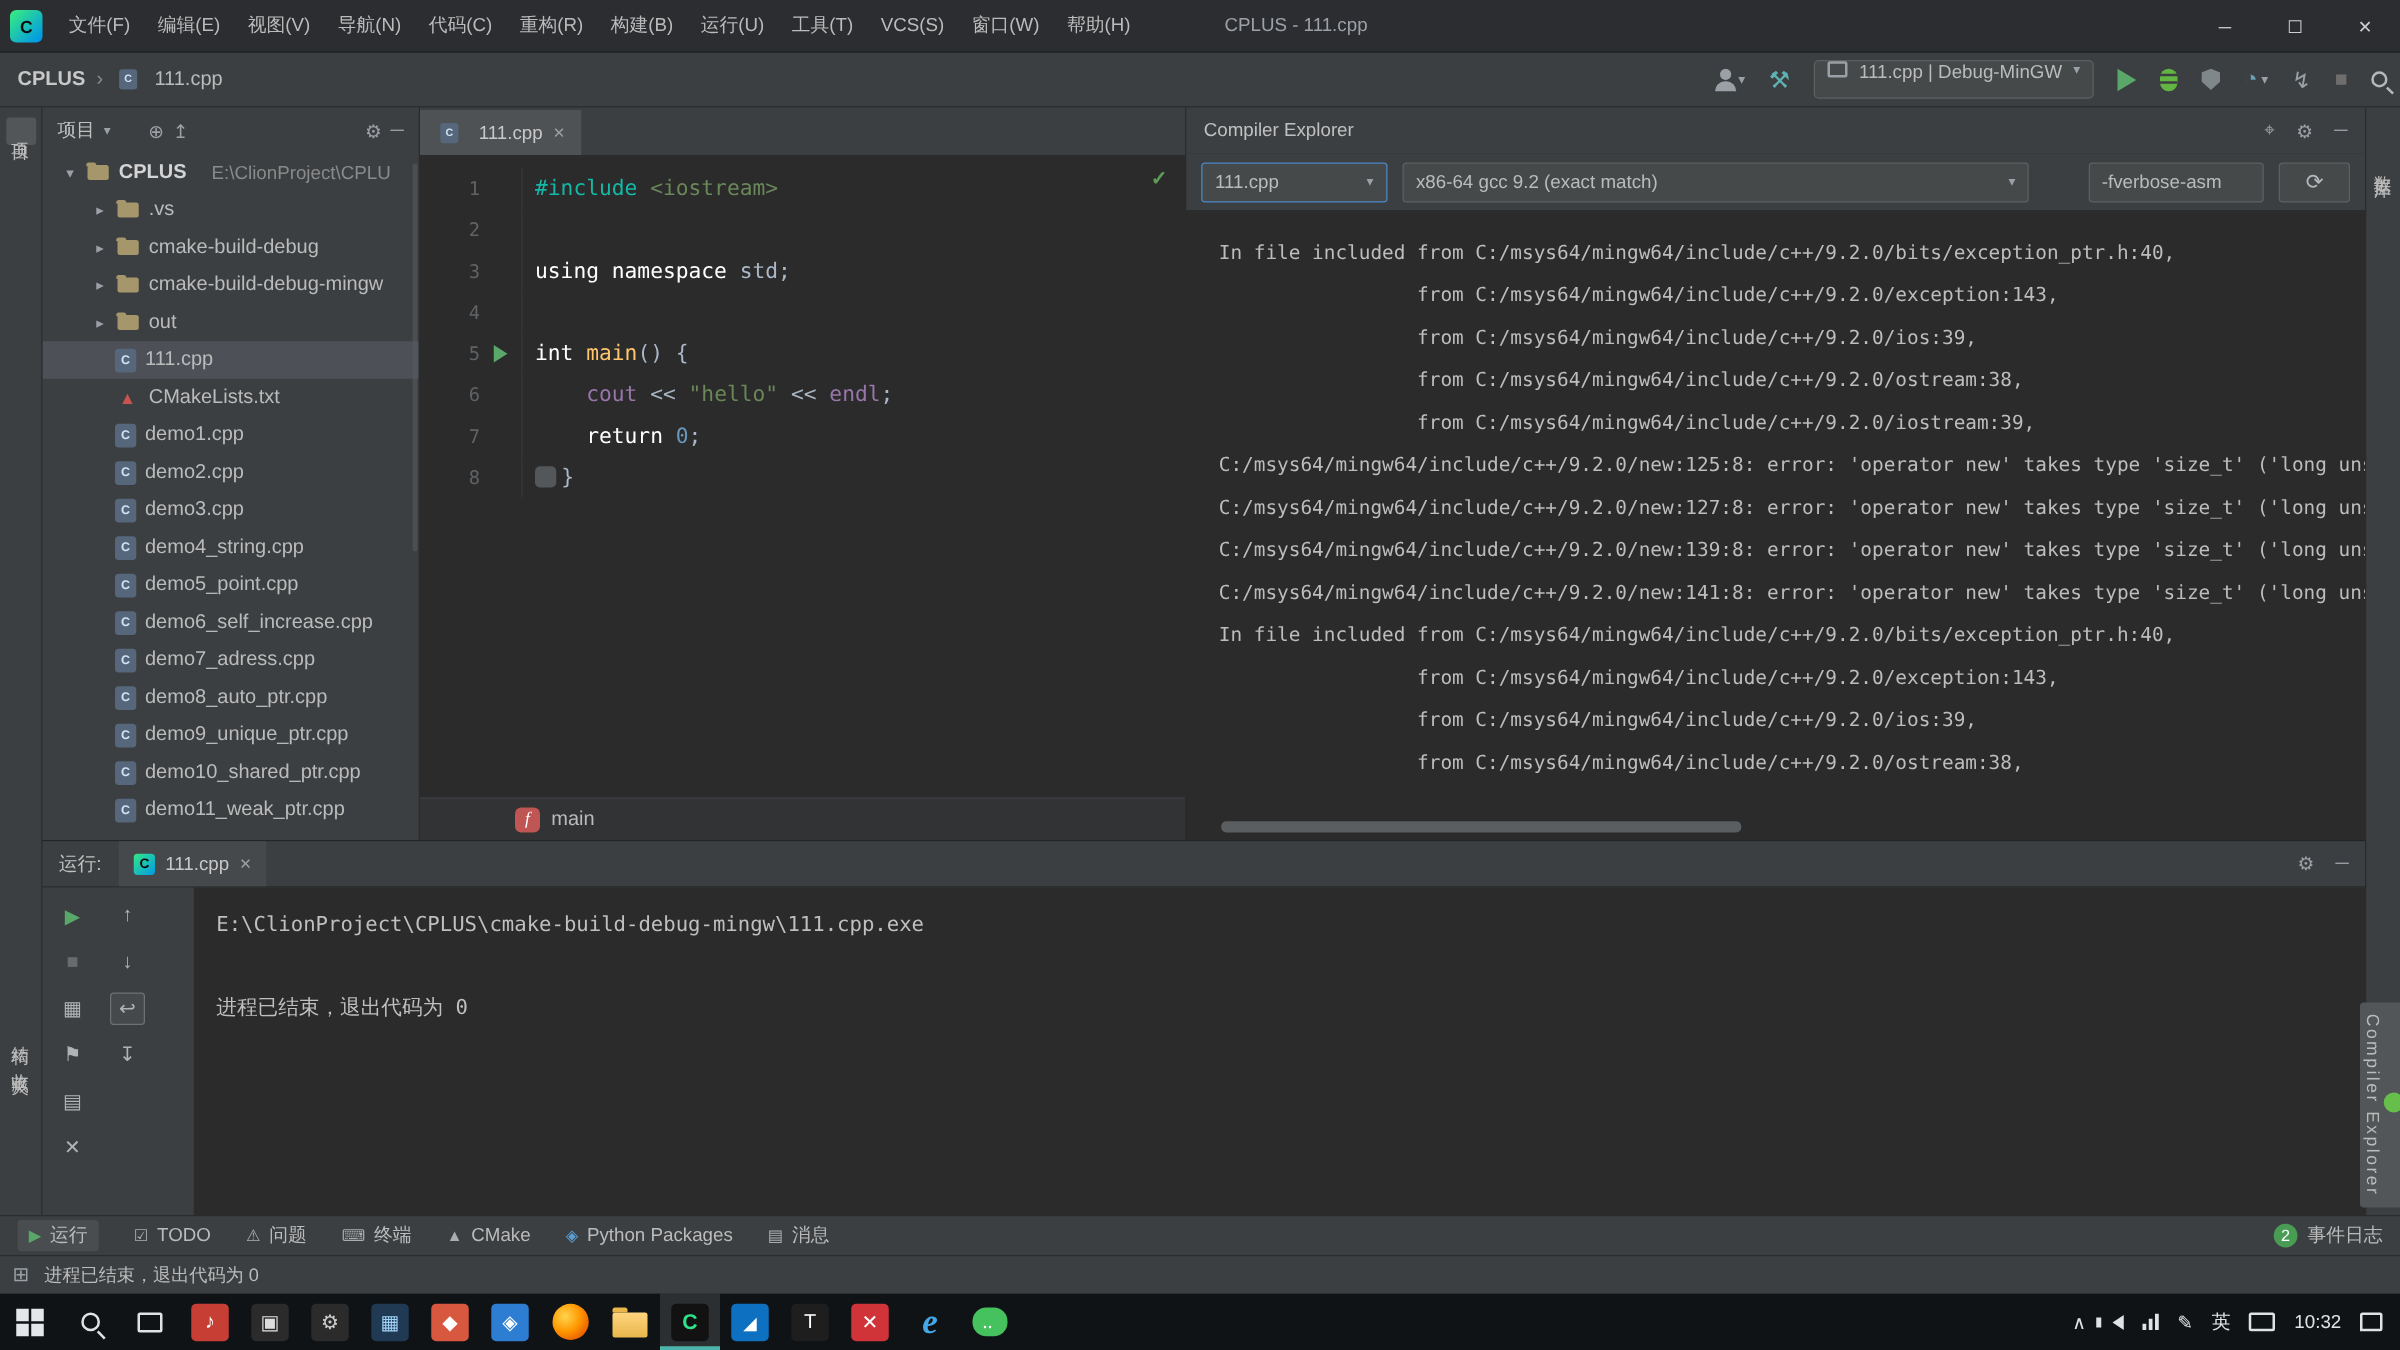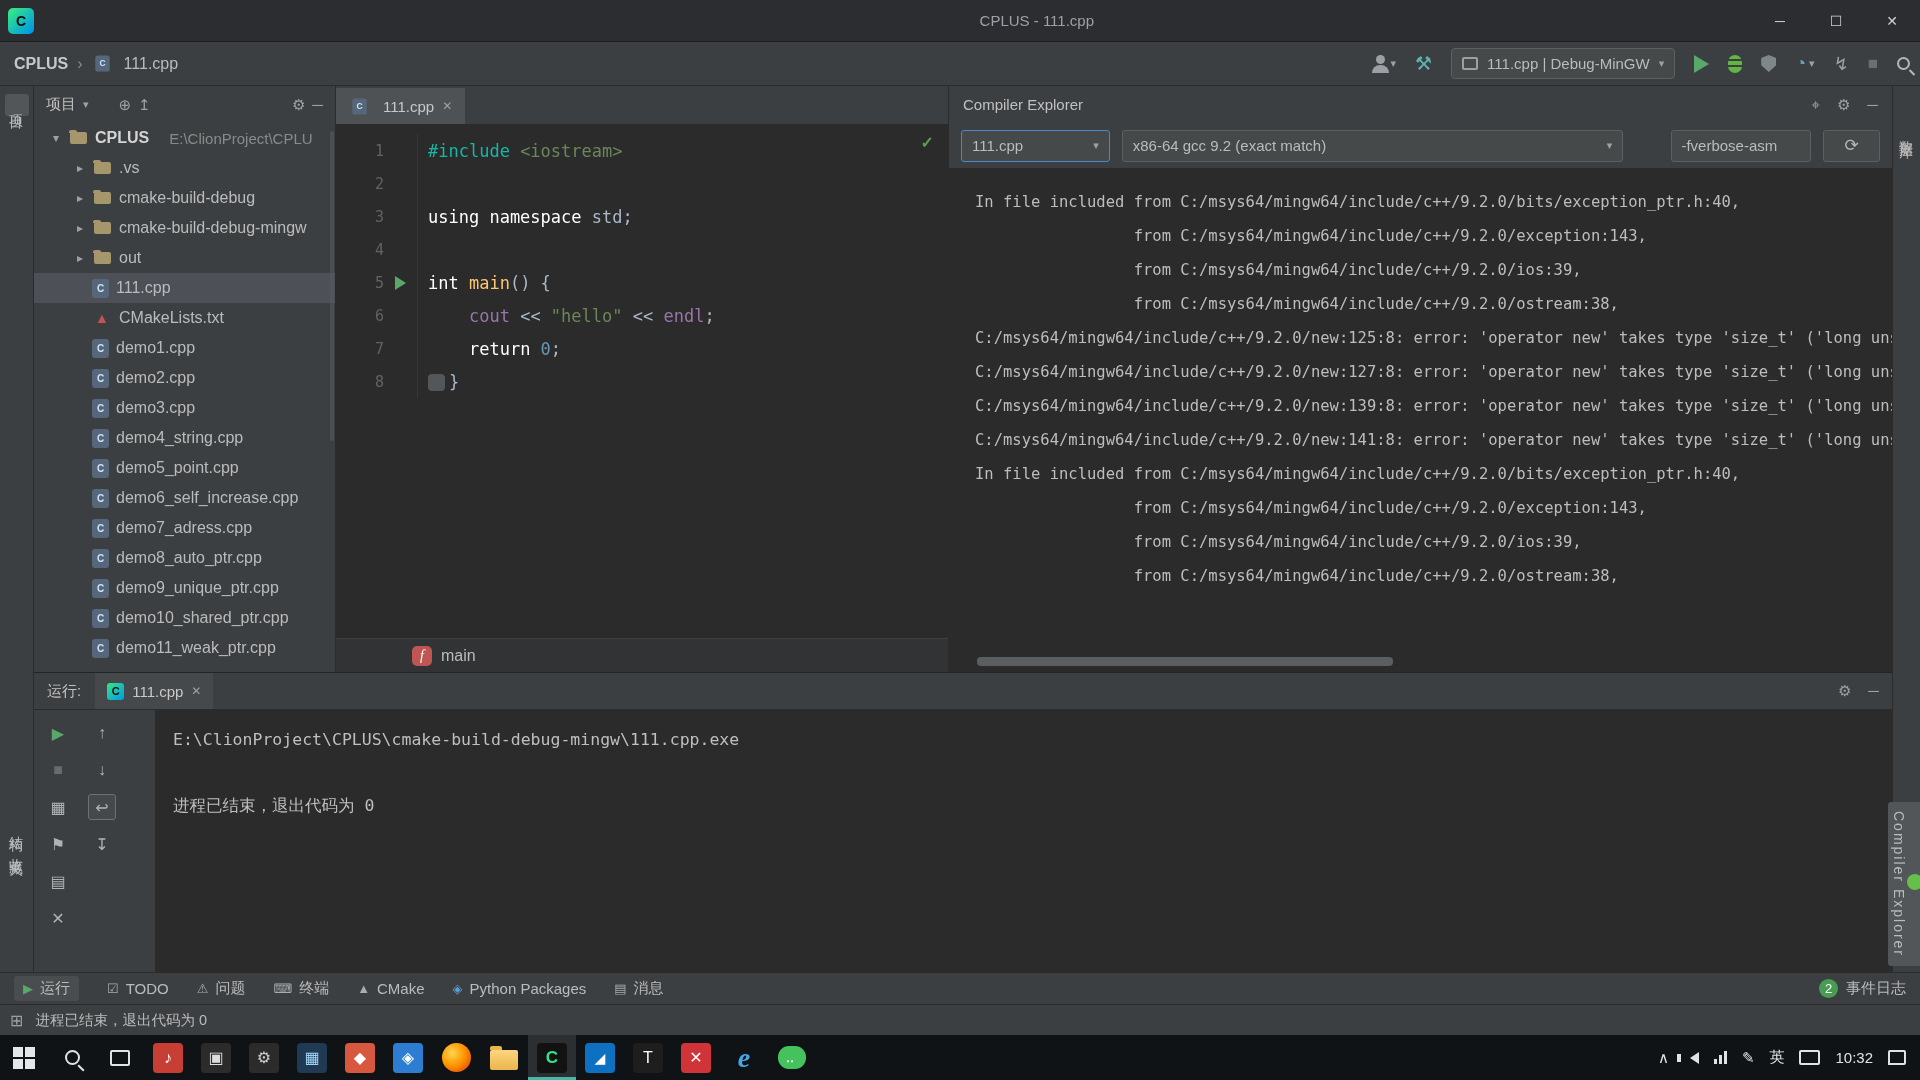--- a/index.html
+++ b/index.html
@@ -19,21 +19,21 @@
   
   .navbar { height:44px; background:#3c3f41; border-bottom:1px solid #2b2b2b; display:flex; align-items:center; padding:0 10px 0 14px; flex:none; }
   .crumb-project { font-weight:bold; color:#c8c8c8; }
   .crumb-sep { margin:0 9px; color:#8a8a8a; }
   .crumb-file { color:#bbbbbb; display:flex; align-items:center; gap:6px; }
   .nav-right { margin-left:auto; display:flex; align-items:center; gap:19px; }
   .usr { width:9px; height:9px; border-radius:50%; background:#9aa0a6; position:relative; margin:-8px 2px 0 2px; }
   .usr::after { content:""; position:absolute; top:10px; left:-4px; width:17px; height:8px; border-radius:8px 8px 0 0; background:#9aa0a6; }
   .mini-caret { color:#9aa0a6; font-size:11px; }
   .hammer { color:#5fb3b3; font-size:19px; }
-  .runcfg { height:31px; background:#45494a; border:1px solid #5e6060; border-radius:4px; display:flex; align-items:center; gap:9px; padding:0 10px; color:#bbbbbb; font-size:15px; }
+  .runcfg { height:31px; background:#45494a; border:1px solid #5e6060; border-radius:4px; display:flex; gap:9px; padding:0 10px; color:#bbbbbb; font-size:15px; }
   .cfg-ic { width:16px; height:13px; border:2px solid #9aa0a6; border-radius:2px; }
   .play-tri { width:0; height:0; border-left:15px solid #59a869; border-top:9px solid transparent; border-bottom:9px solid transparent; }
   .bug { width:14px; height:18px; background:#62b543; border-radius:7px; position:relative; }
   .bug::before { content:""; position:absolute; top:4px; left:0; right:0; height:2px; background:#3c3f41; }
   .bug::after { content:""; position:absolute; top:10px; left:0; right:0; height:2px; background:#3c3f41; }
   .shield { width:15px; height:17px; background:#80878b; clip-path:polygon(50% 0,100% 18%,100% 60%,50% 100%,0 60%,0 18%); }
   .prof { color:#6a9fb5; font-size:18px; }
   .attach { color:#9aa0a6; font-size:18px; }
   .stop-sq { color:#6e6e6e; font-size:17px; }
   .lens { width:13px; height:13px; border:2px solid #b4b8bb; border-radius:50%; position:relative; }
@@ -170,20 +170,34 @@
   .kbd2 { width:21px; height:15px; border:2px solid #dfe3e6; border-radius:2px; }
   .noti { width:18px; height:15px; border:2px solid #dfe3e6; border-radius:2px 2px 2px 0; }
 </style>
 </head>
 <body>
 
 <div class="app">
 
   <div class="titlebar">
     <div class="applogo">C</div>
+    <div class="menus" id="menus">
+        <span class="menu-item">文件(F)</span>
+        <span class="menu-item">编辑(E)</span>
+        <span class="menu-item">视图(V)</span>
+        <span class="menu-item">导航(N)</span>
+        <span class="menu-item">代码(C)</span>
+        <span class="menu-item">重构(R)</span>
+        <span class="menu-item">构建(B)</span>
+        <span class="menu-item">运行(U)</span>
+        <span class="menu-item">工具(T)</span>
+        <span class="menu-item">VCS(S)</span>
+        <span class="menu-item">窗口(W)</span>
+        <span class="menu-item">帮助(H)</span>
+      </div>
     <div class="win-title">CPLUS - 111.cpp</div>
     <div class="wincontrols">
       <div class="winbtn">─</div>
       <div class="winbtn">☐</div>
       <div class="winbtn">✕</div>
     </div>
   </div>
 
   <div class="navbar">
     <span class="crumb-project">CPLUS</span>
@@ -413,20 +427,21 @@
               <span class="car">▾</span>
             </div>
             <input class="opt-input" value="-fverbose-asm" style="">
             <div class="refresh-btn">⟳</div>
           </div>
           <div class="ceout" id="ce-out">
               <div class="celine">In file included from C:/msys64/mingw64/include/c++/9.2.0/bits/exception_ptr.h:40,</div>
               <div class="celine">                 from C:/msys64/mingw64/include/c++/9.2.0/exception:143,</div>
               <div class="celine">                 from C:/msys64/mingw64/include/c++/9.2.0/ios:39,</div>
               <div class="celine">                 from C:/msys64/mingw64/include/c++/9.2.0/ostream:38,</div>
+              <div class="celine">                 from C:/msys64/mingw64/include/c++/9.2.0/iostream:39,</div>
               <div class="celine">C:/msys64/mingw64/include/c++/9.2.0/new:125:8: error: 'operator new' takes type 'size_t' ('long unsig</div>
               <div class="celine">C:/msys64/mingw64/include/c++/9.2.0/new:127:8: error: 'operator new' takes type 'size_t' ('long unsig</div>
               <div class="celine">C:/msys64/mingw64/include/c++/9.2.0/new:139:8: error: 'operator new' takes type 'size_t' ('long unsig</div>
               <div class="celine">C:/msys64/mingw64/include/c++/9.2.0/new:141:8: error: 'operator new' takes type 'size_t' ('long unsig</div>
               <div class="celine">In file included from C:/msys64/mingw64/include/c++/9.2.0/bits/exception_ptr.h:40,</div>
               <div class="celine">                 from C:/msys64/mingw64/include/c++/9.2.0/exception:143,</div>
               <div class="celine">                 from C:/msys64/mingw64/include/c++/9.2.0/ios:39,</div>
               <div class="celine">                 from C:/msys64/mingw64/include/c++/9.2.0/ostream:38,</div>
             </div>
           <div class="cescroll">

